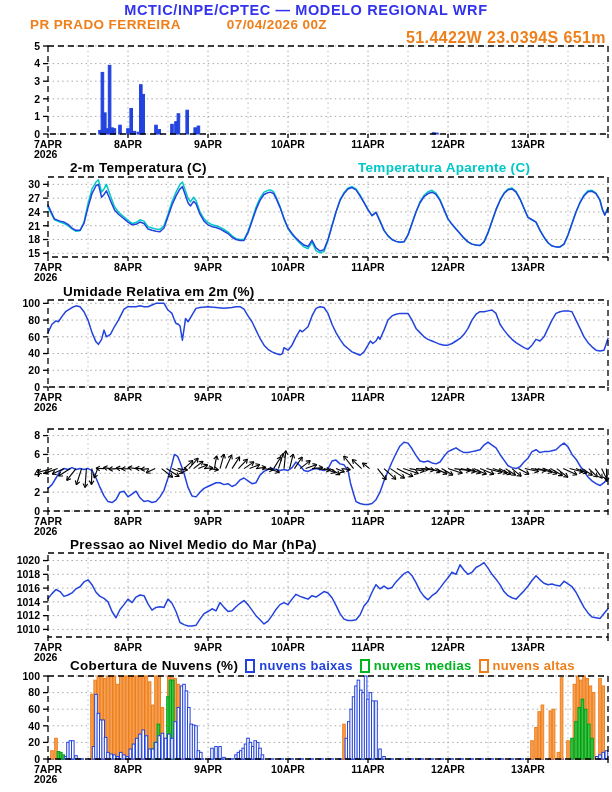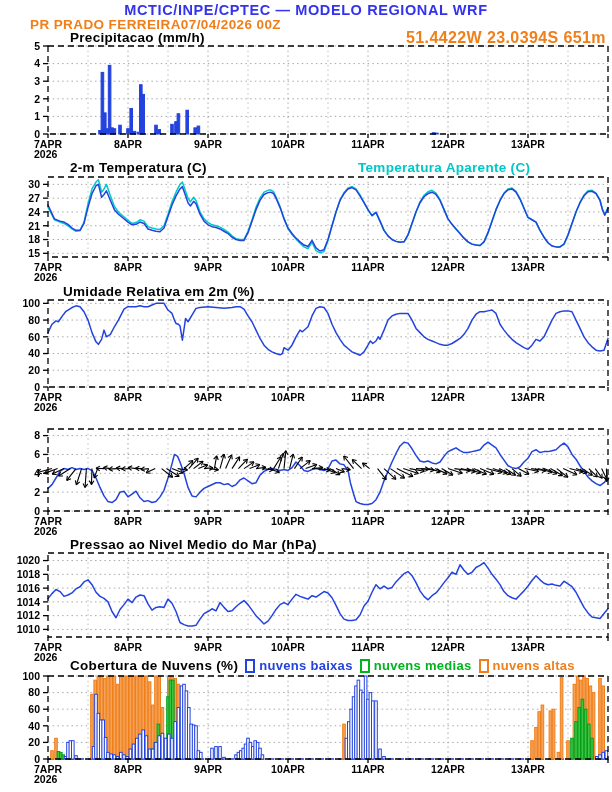--- a/index.html
+++ b/index.html
@@ -1,21 +1,21 @@
 <!DOCTYPE html>
 <html><head>
 <meta charset="utf-8">
 <style>
   html,body{margin:0;padding:0;background:#fff;}
   #page{position:relative;width:612px;height:792px;background:#fff;overflow:hidden;
         font-family:"Liberation Sans","DejaVu Sans",sans-serif;}
   .hdr1{position:absolute;top:2px;left:0;width:612px;text-align:center;
         font-size:14.5px;font-weight:bold;letter-spacing:.6px;}
   .hdr2{position:absolute;top:16.5px;left:30px;font-size:13.5px;font-weight:bold;
-        letter-spacing:.4px;display:flex;}
+        letter-spacing:.4px;display:flex;column-gap:46px;}
   .loc{position:absolute;top:29px;right:6px;font-size:16px;font-weight:bold;letter-spacing:.4px;}
   .ptitle{position:absolute;font-size:13.5px;font-weight:bold;color:#000;
           letter-spacing:.3px;white-space:nowrap;}
   .cyan-title{color:#00c8c8;}
   .clouds-row{display:flex;align-items:center;justify-content:flex-end;}
   .leg{display:inline-flex;align-items:center;margin-left:7px;font-weight:bold;font-size:13px;}
   .leg .box{width:6px;height:10px;border:2px solid #000;background:#fff;display:inline-block;
             margin-right:4px;}
   svg{position:absolute;top:0;left:0;}
   svg text{font-family:"Liberation Sans","DejaVu Sans",sans-serif;font-weight:bold;fill:#000;}
@@ -24,21 +24,20 @@
 <body>
 
 <div id="page">
   <div class="hdr1" style="color: rgb(51, 51, 238);">MCTIC/INPE/CPTEC — MODELO REGIONAL WRF</div>
   <div class="hdr2">
     <span style="color: rgb(239, 127, 26);">PR PRADO FERREIRA</span>
     <span style="color: rgb(239, 127, 26);">07/04/2026 00Z</span>
   </div>
   <div class="loc" style="color: rgb(239, 127, 26);">51.4422W 23.0394S 651m</div>
 
-  <div class="ptitle" style="top:30px;left:70px">Precipitacao (mm/h)</div>
 
   <div class="ptitle" style="top:160px;left:70px">2-m Temperatura (C)</div>
   <div class="ptitle cyan-title" style="top: 160px; left: 358px; color: rgb(0, 200, 200);">Temperatura Aparente (C)</div>
 
   <div class="ptitle" style="top:284px;left:63px">Umidade Relativa em 2m (%)</div>
 
 
   <div class="ptitle" style="top:537px;left:70px">Pressao ao Nivel Medio do Mar (hPa)</div>
 
   <div class="ptitle clouds-row" style="top:658px;left:70px">

